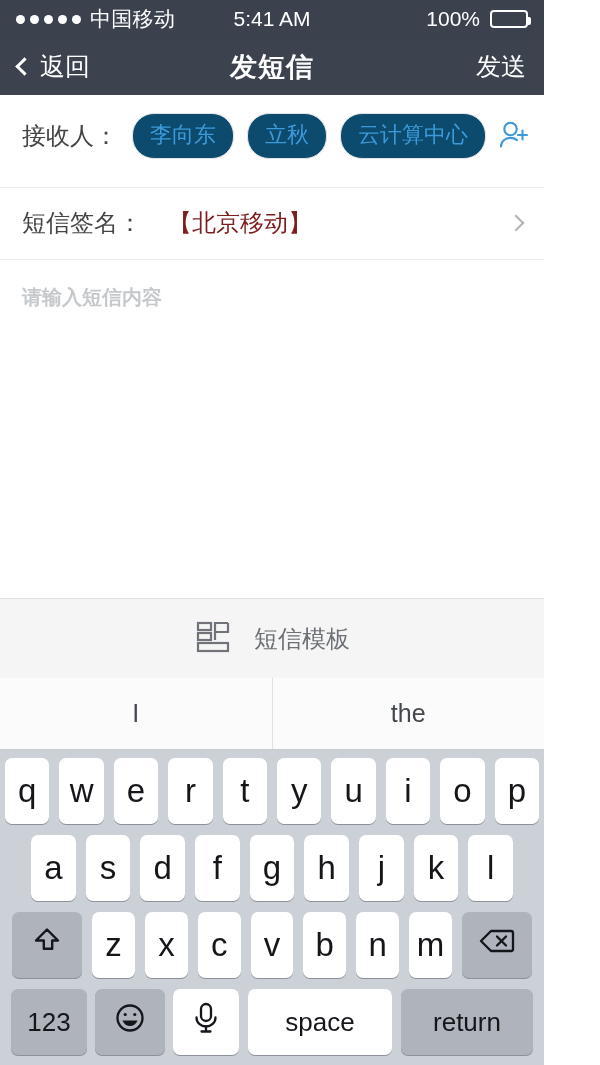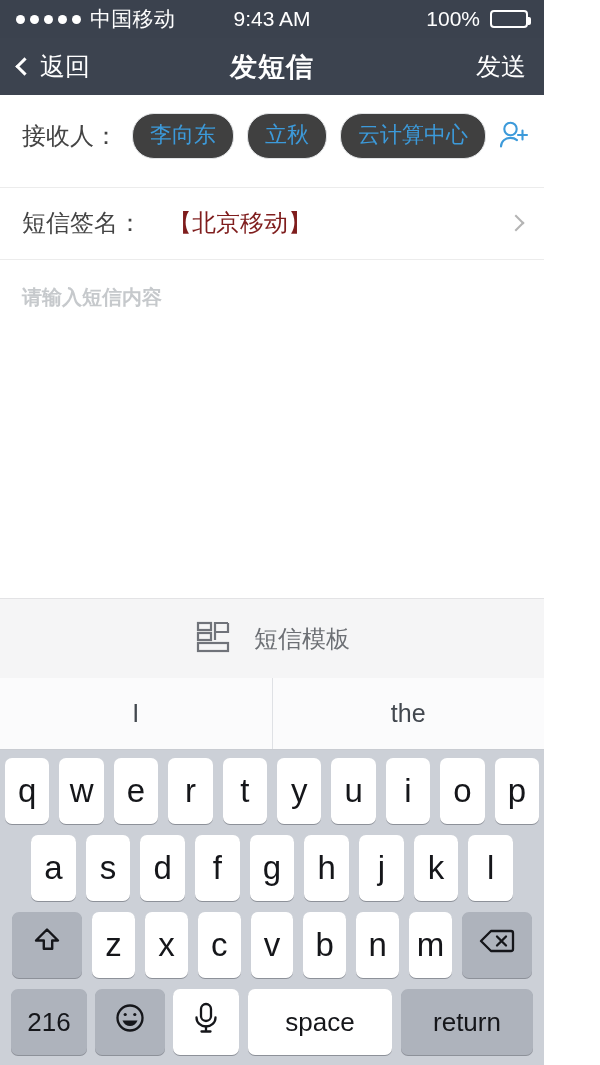--- a/index.html
+++ b/index.html
@@ -51,21 +51,21 @@
   .compose { flex:1; background:#fff; display:flex; flex-direction:column; min-height:0; }
 
   .row-recipients {
     display:flex; align-items:center; padding:18px 16px 28px 22px;
     border-bottom:1px solid #ececec; min-height:78px;
   }
   .field-label { font-size:24px; color:#444; white-space:nowrap; }
   .chips { display:flex; align-items:center; gap:13px; margin-left:14px; flex:1; flex-wrap:nowrap; }
   .chip {
     border:1px solid #e2e4e6; border-radius:22px; color:#3c9ada;
-    font-size:22px; padding:6px 17px 8px; background:#404040; white-space:nowrap;
+    font-size:22px; padding:6px 17px 8px; background:#0c4a6e; white-space:nowrap;
   }
   .add-person { width:44px; height:44px; flex:none; margin-left:6px; display:flex; align-items:center; justify-content:center; }
 
   .row-signature {
     display:flex; align-items:center; padding:16px 22px 18px;
     border-bottom:1px solid #ececec; min-height:72px;
   }
   .sig-value { font-size:24px; color:#7f1d1d; margin-left:26px; }
   .chev-r { margin-left:auto; display:block; width:12px; height:12px;
             border-top:2px solid #b4b4b4; border-right:2px solid #b4b4b4; transform:rotate(45deg); }
@@ -120,21 +120,21 @@
     <div class="sb-left">
       <span class="dots">
         <i class="dot"></i>
           <i class="dot"></i>
           <i class="dot"></i>
           <i class="dot"></i>
           <i class="dot"></i>
       </span>
       <span class="carrier">中国移动</span>
     </div>
-    <div class="sb-center">9:43 AM</div>
+    <div class="sb-center">5:41 AM</div>
     <div class="sb-right">
       <span class="batt-pct">100%</span>
       <span class="batt">
         <span class="batt-fill"></span><span class="batt-nub"></span>
       </span>
     </div>
   </div>
 
   <div class="navbar">
     <div class="nav-back">
@@ -238,21 +238,21 @@
         <span>
           <svg width="40" height="32" viewBox="0 0 40 32" fill="none" stroke="#15161a" stroke-width="2.3" stroke-linejoin="round" stroke-linecap="round">
             <path d="M14 6h20a2 2 0 0 1 2 2v16a2 2 0 0 1-2 2H14L4 16z"></path>
             <path d="M20 11.5l9 9M29 11.5l-9 9"></path>
           </svg>
         </span>
       </div>
     </div>
 
     <div class="krow">
-      <div class="key gray k-123">216</div>
+      <div class="key gray k-123">123</div>
       <div class="key gray k-emoji">
         <span>
           <svg width="36" height="36" viewBox="0 0 36 36" fill="none" stroke="#15161a" stroke-width="2.3">
             <circle cx="18" cy="18" r="12.5"></circle>
             <circle cx="13.2" cy="14.5" r="1.6" fill="#15161a" stroke="none"></circle>
             <circle cx="22.8" cy="14.5" r="1.6" fill="#15161a" stroke="none"></circle>
             <path d="M10.5 20.5c1.6 3.8 4.3 5.6 7.5 5.6s5.9-1.8 7.5-5.6z" fill="#15161a" stroke="none"></path>
           </svg>
         </span>
       </div>

